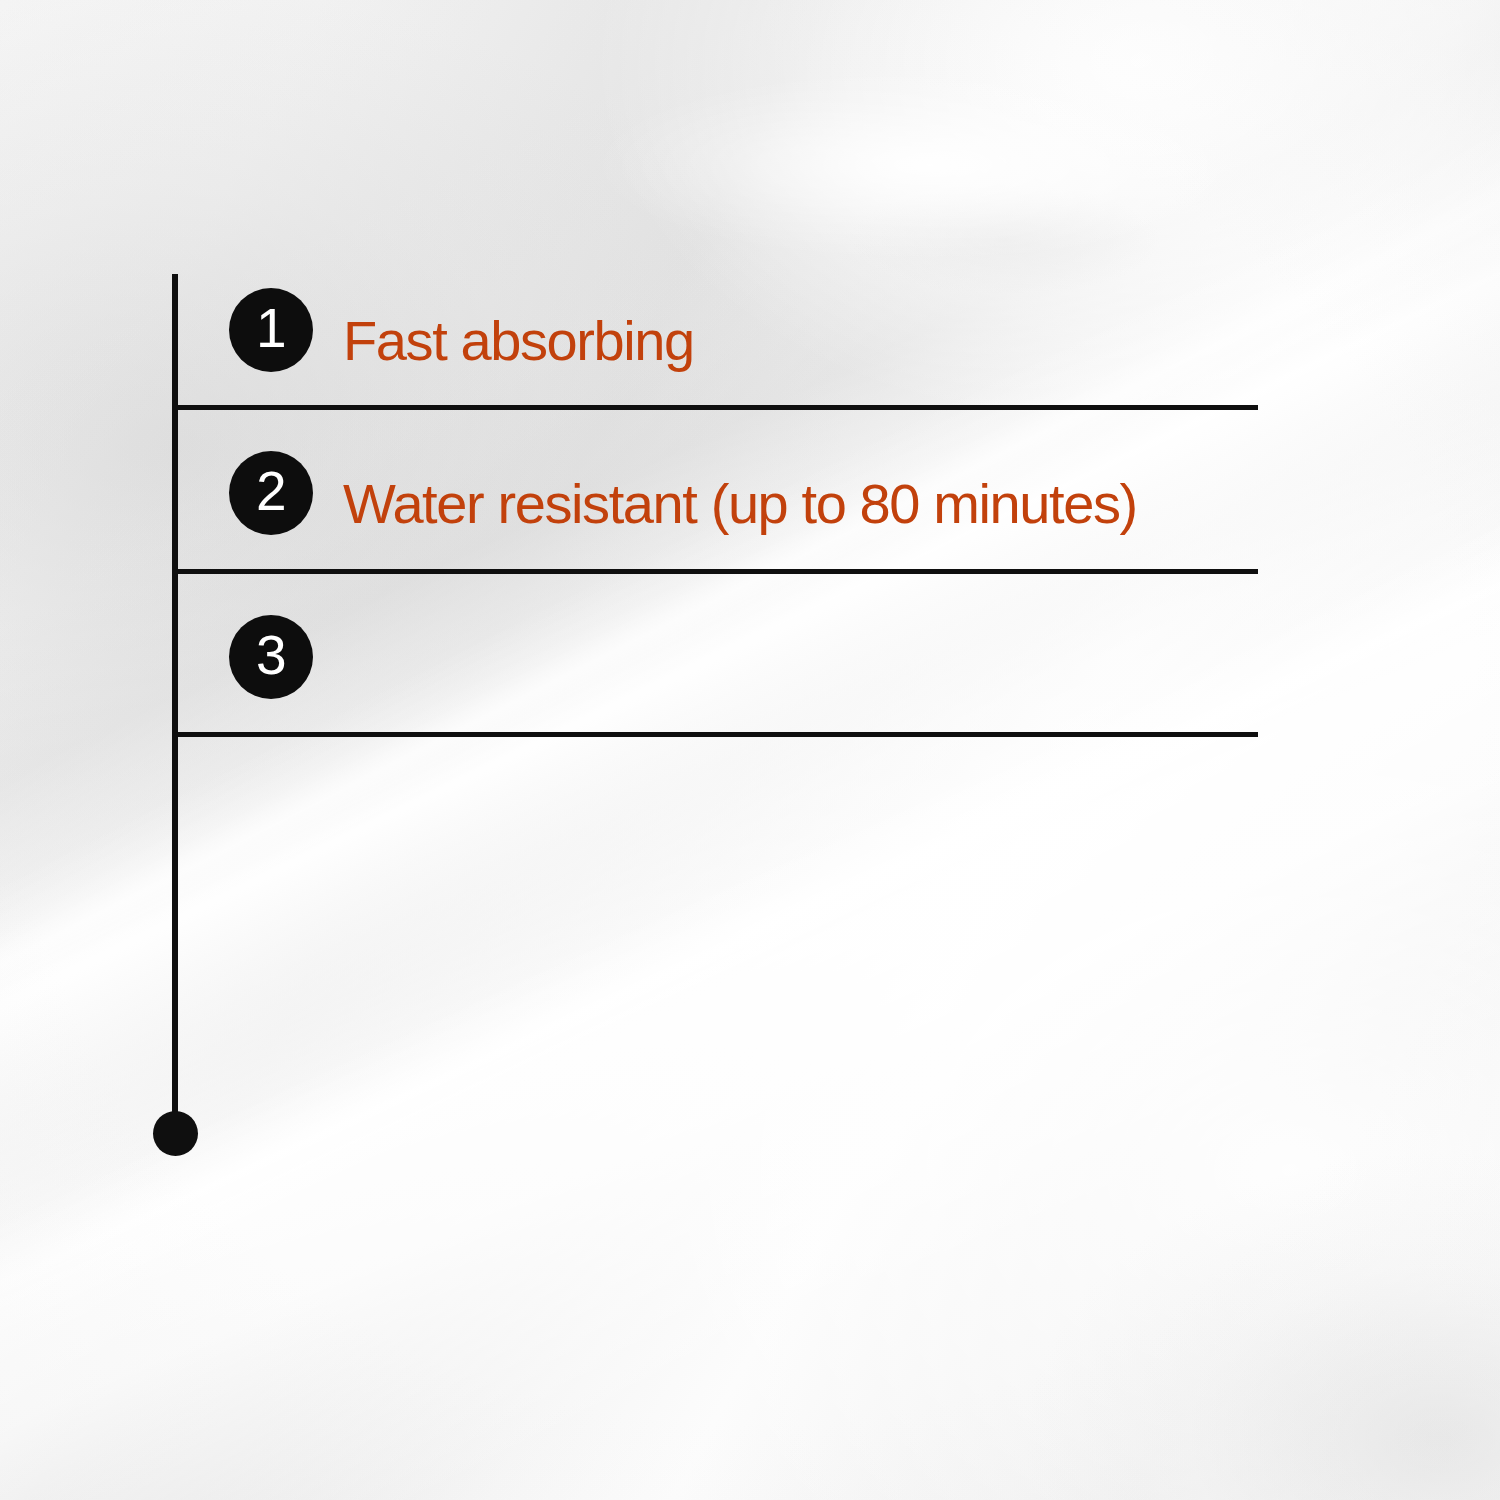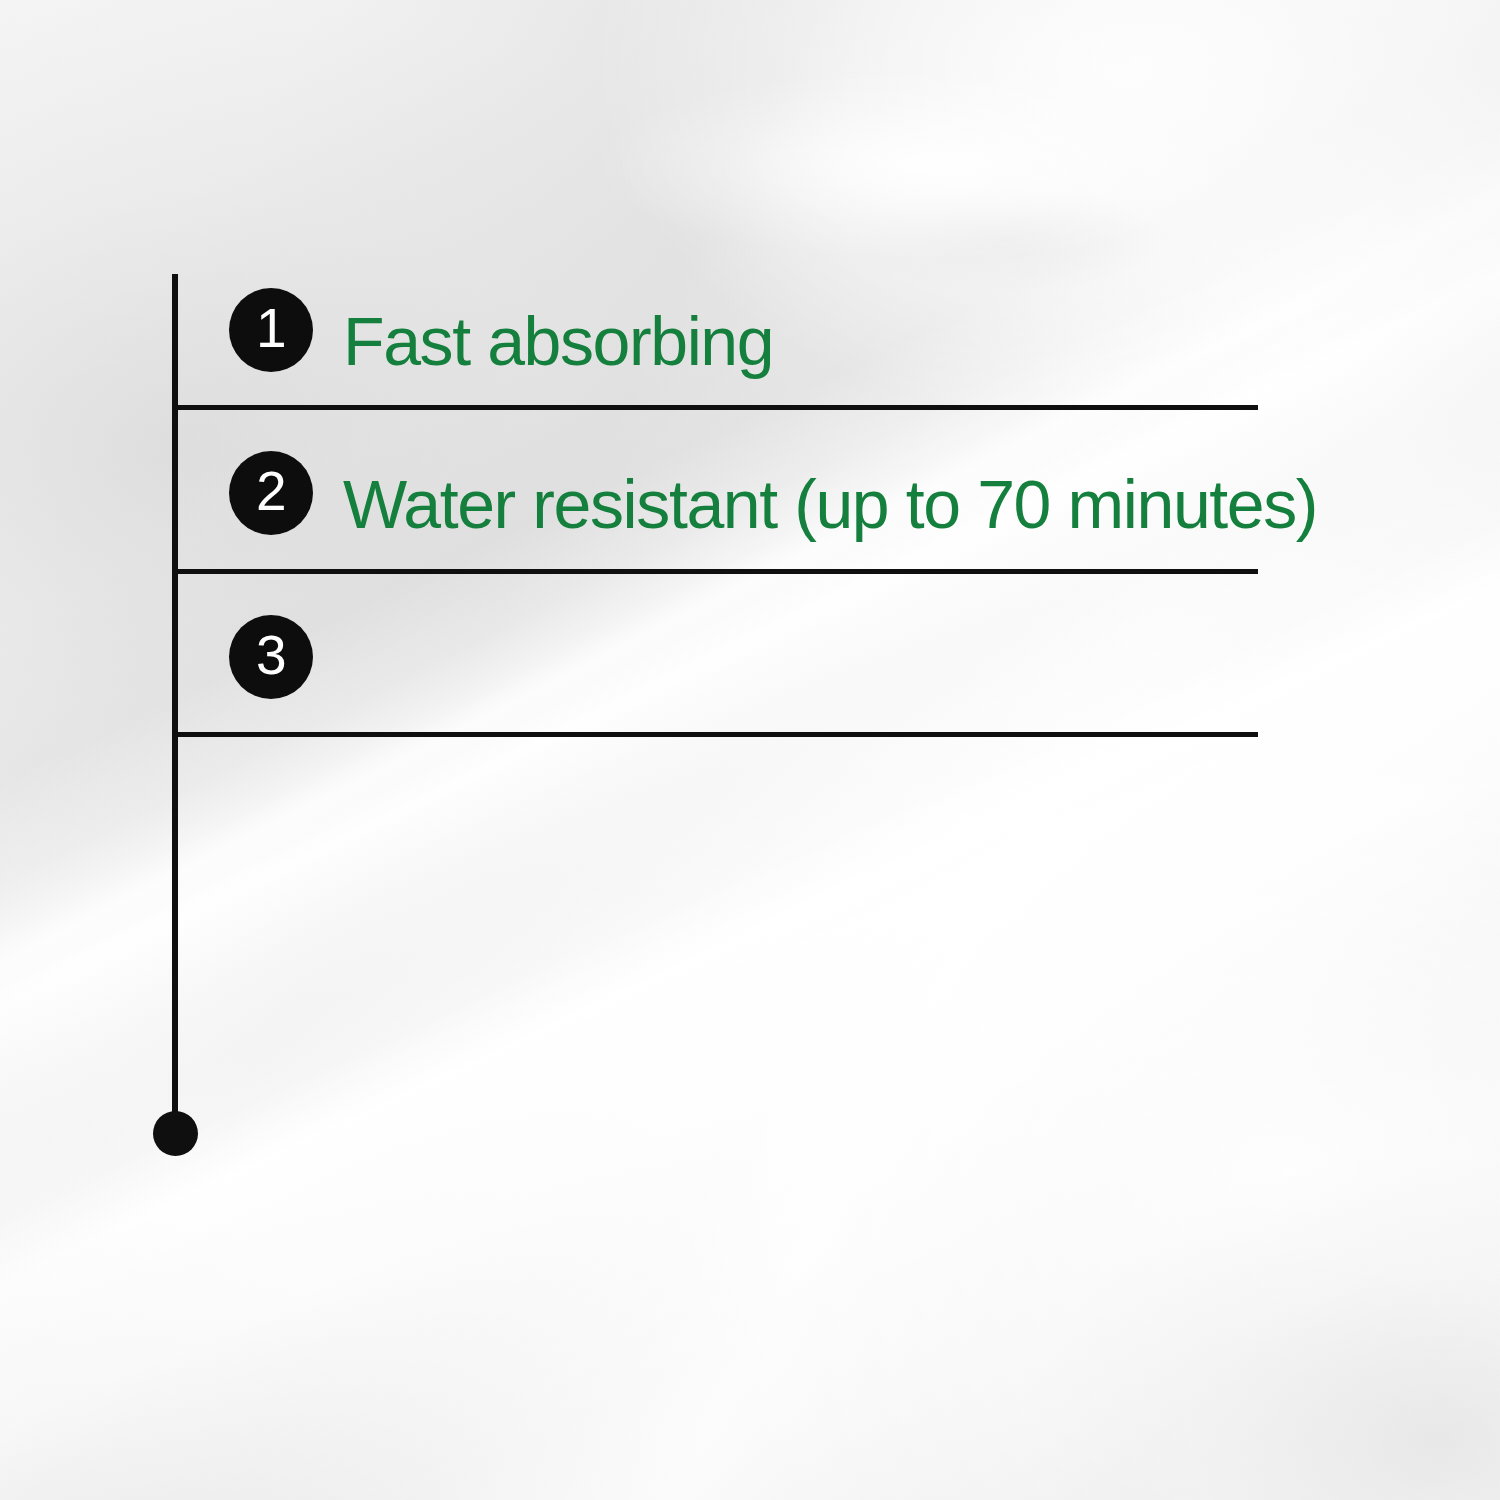--- a/index.html
+++ b/index.html
@@ -213,23 +213,23 @@
     font-weight: 400;
     line-height: 1;
     letter-spacing: -0.5px;
     margin-left: 54px;
     box-sizing: border-box;
     padding-bottom: 3px;
   }
 
   .row-label {
     margin-left: 30px;
-    font-size: 68px;
+    font-size: 56px;
     line-height: 1;
-    color: #15803d;
+    color: #c2410c;
     font-weight: 400;
     letter-spacing: -1.4px;
     white-space: nowrap;
     margin-top: 22px;
   }
 </style>
 </head>
 <body>
 
 <div id="stage">
@@ -255,21 +255,21 @@
     <div class="divider d2"></div>
     <div class="divider d3"></div>
 
     <div class="row r1">
       <div class="badge">1</div>
       <div class="row-label">Fast absorbing</div>
     </div>
 
     <div class="row r2">
       <div class="badge">2</div>
-      <div class="row-label">Water resistant (up to 70 minutes)</div>
+      <div class="row-label">Water resistant (up to 80 minutes)</div>
     </div>
 
     <div class="row r3">
       <div class="badge">3</div>
     </div>
 
   </div>
 </div>
 
 </body></html>

